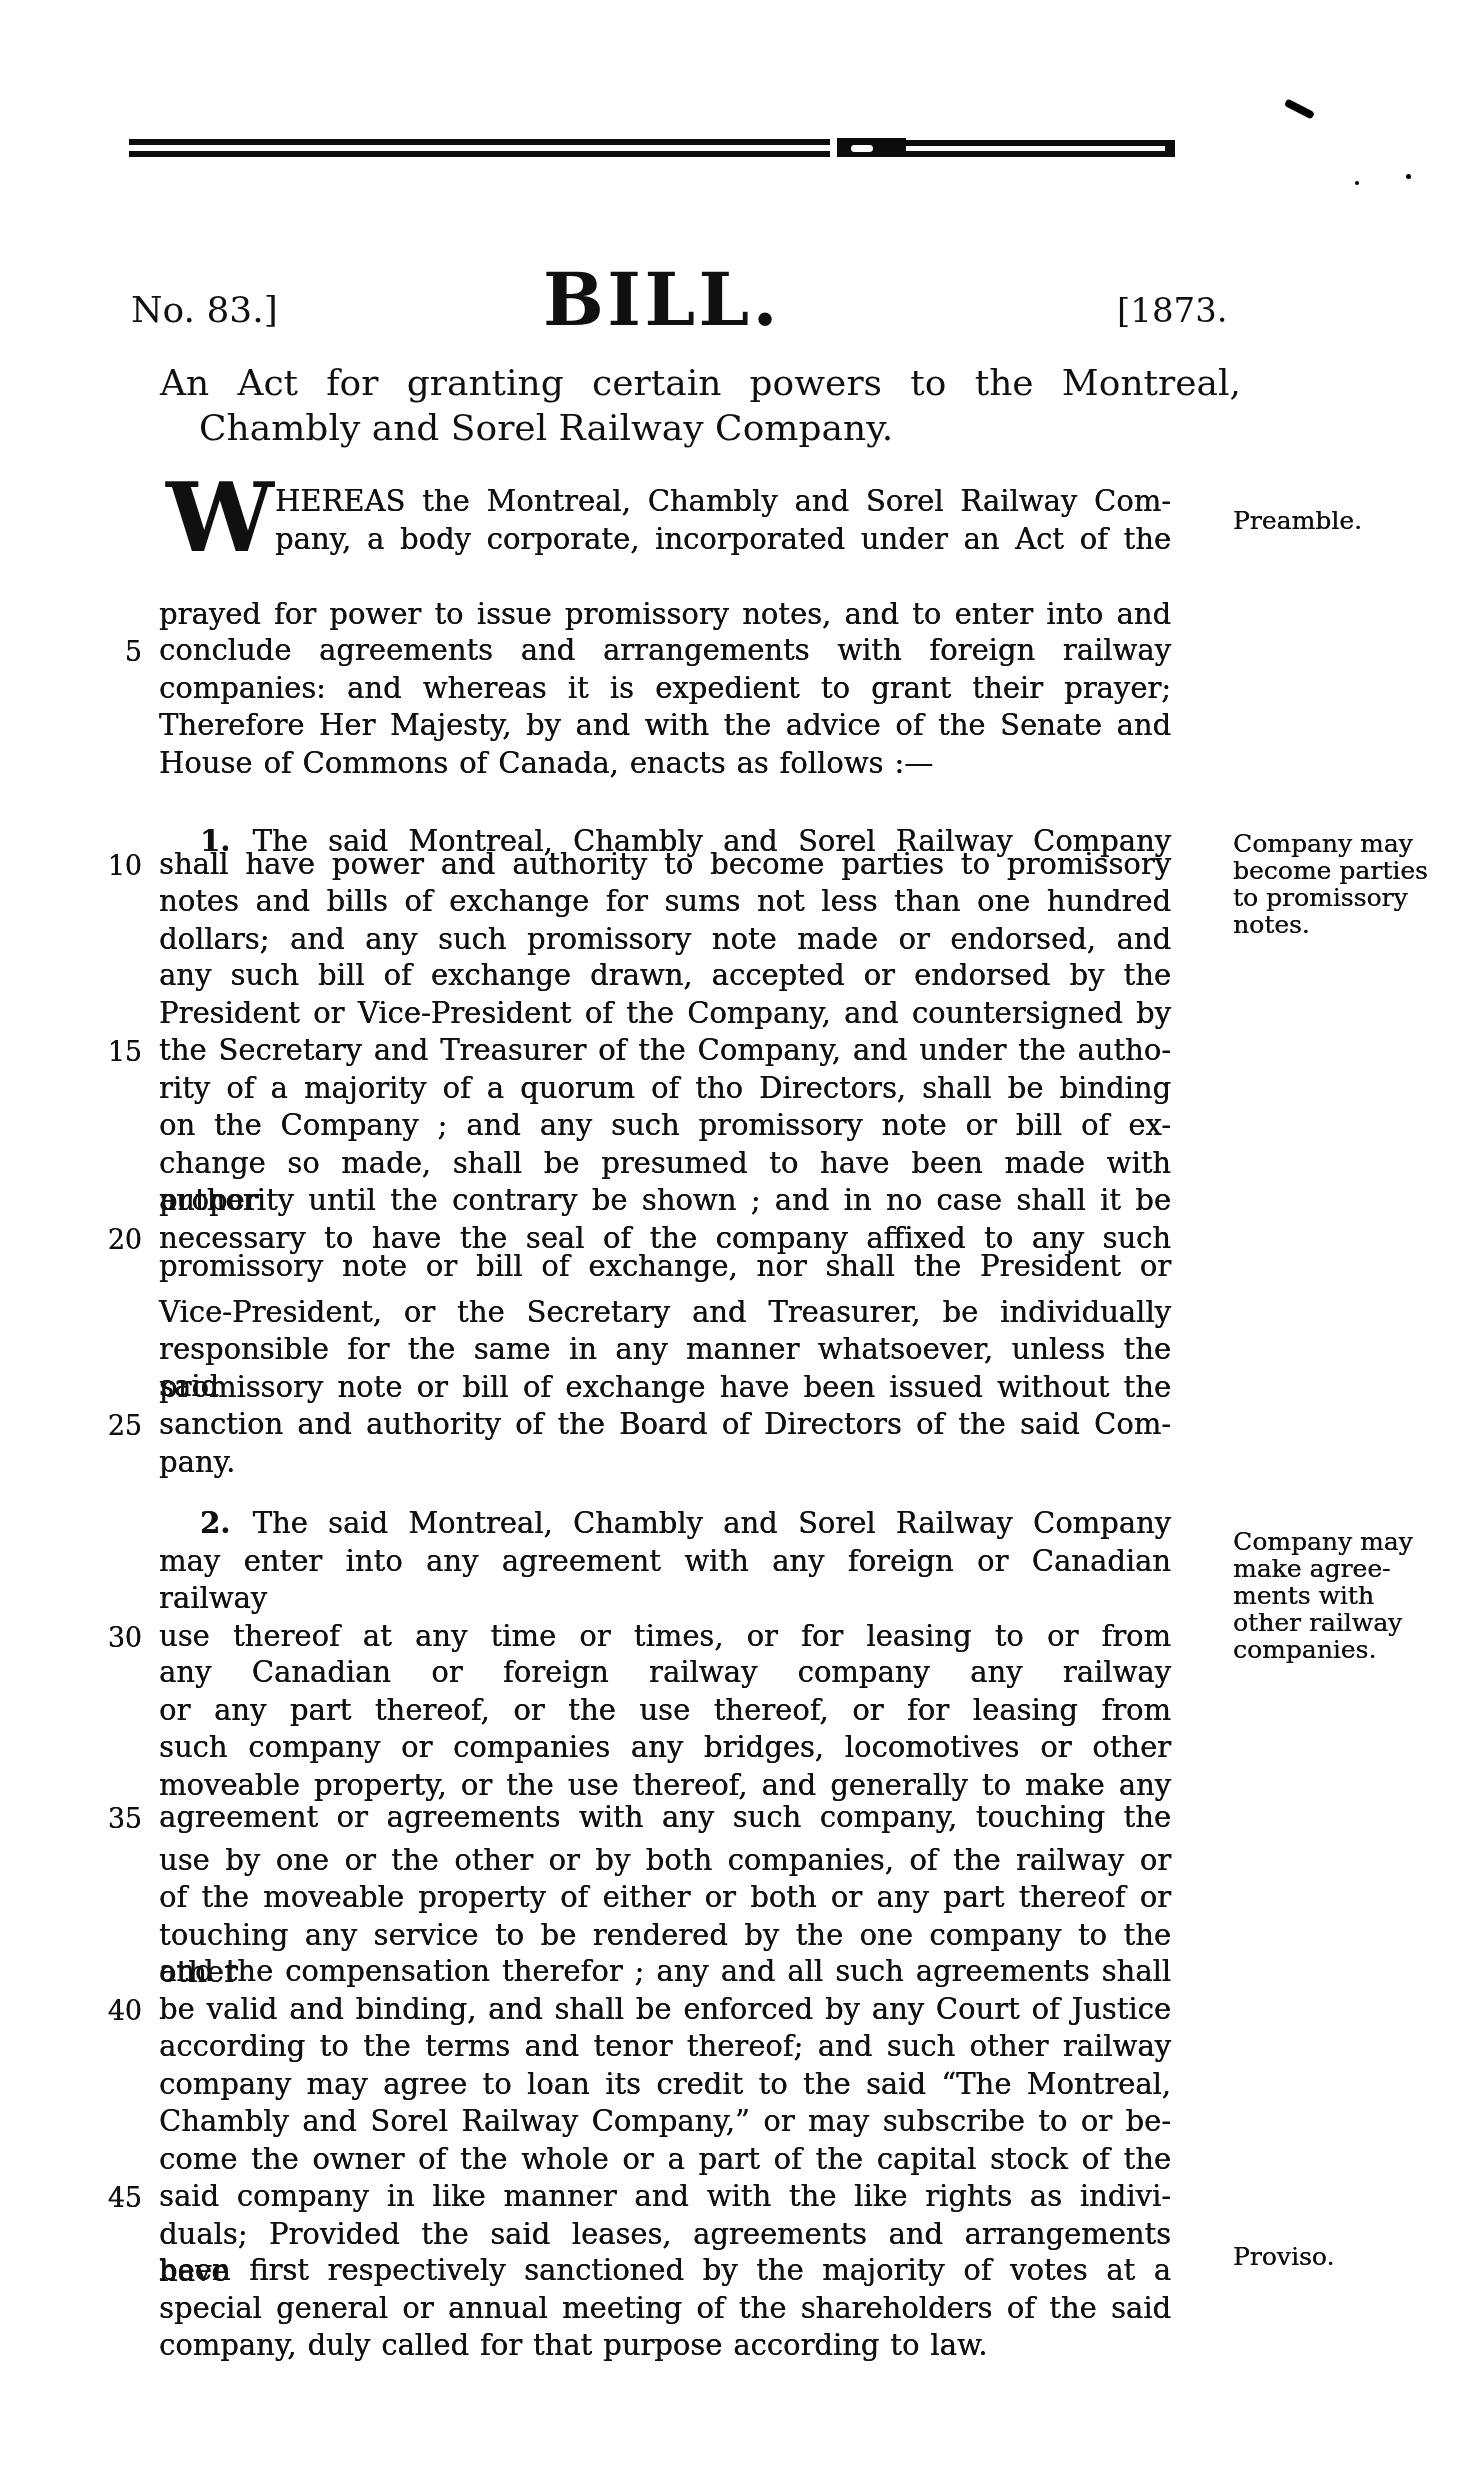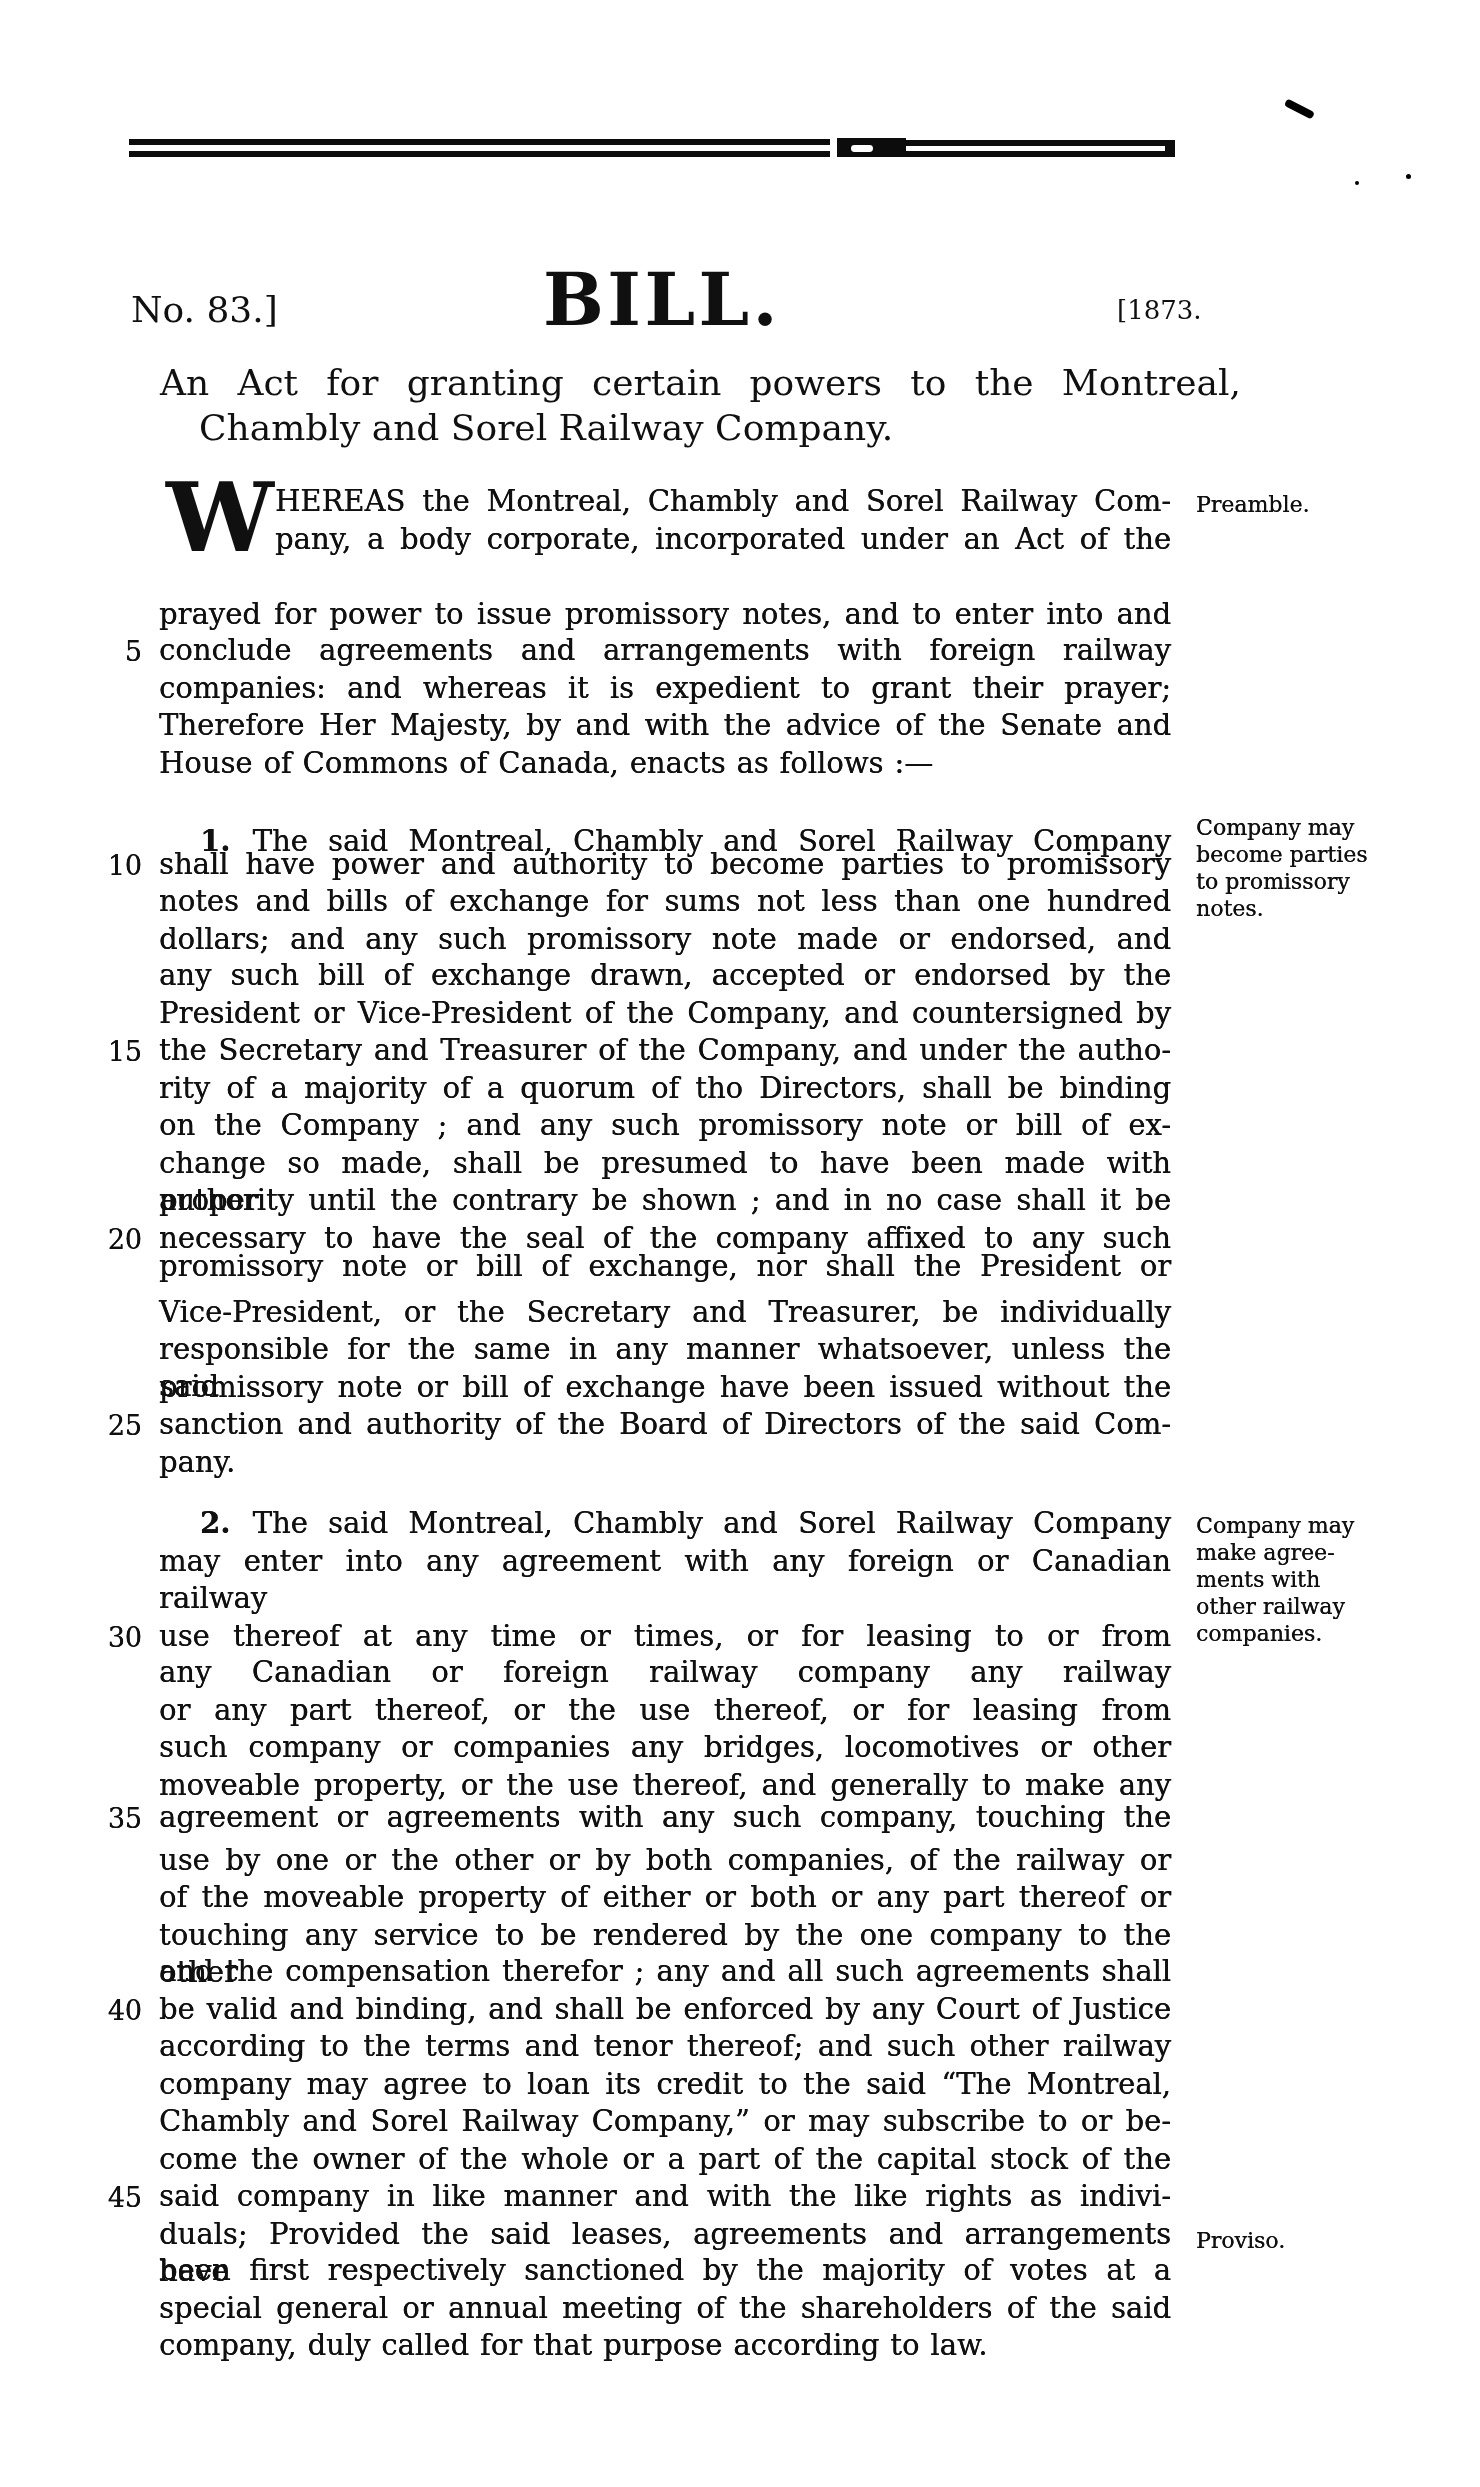--- a/index.html
+++ b/index.html
@@ -23,39 +23,39 @@
   .endcap{left:1036px;top:1.7px;width:9.5px;height:17px;}
   
   .stroke{position:absolute;left:1284px;top:105px;width:31px;height:7.7px;background:#000;border-radius:4.3px;transform:rotate(27deg);}
   .dotmark{position:absolute;background:#000;border-radius:50%;}
   .dm1{left:1355px;top:181px;width:4.3px;height:4.3px;}
   .dm2{left:1406px;top:174px;width:5.2px;height:5.2px;}
   
   .hdr-left{position:absolute;left:131px;top:290px;font-size:36px;line-height:40px;}
   .hdr-center{position:absolute;left:533px;top:261px;width:258px;text-align:center;
               font-size:72px;line-height:77px;font-weight:bold;letter-spacing:3.4px;}
-  .hdr-right{position:absolute;left:1117px;top:290px;font-size:26px;line-height:40px;}
+  .hdr-right{position:absolute;left:1117px;top:290px;font-size:34px;line-height:40px;}
   
   .title-1{position:absolute;left:160px;top:361px;width:1081px;font-size:36px;line-height:43px;
            text-align:justify;text-align-last:justify;}
   .title-2{position:absolute;left:199px;top:406px;font-size:36px;line-height:43px;}
   
   .sect{position:absolute;left:159px;width:1012px;}
   .bline{position:absolute;left:0;width:100%;height:38px;}
   .ltext{display:block;font-size:29px;line-height:37px;
          text-align:justify;text-align-last:justify;
          word-spacing:1.7px;text-shadow:0.3px 0 0 currentColor;}
   .ltext.nojust{text-align:left;text-align-last:left;}
   .lineno{position:absolute;left:-67px;top:0.9px;width:50px;text-align:right;
           font-size:27px;line-height:37px;text-shadow:0.3px 0 0 currentColor;}
   .secnum{font-weight:bold;margin-right:22.3px;}
   .dropcap{position:absolute;left:6.9px;top:-6.9px;font-size:96px;line-height:84px;font-weight:bold;}
   
-  .note{position:absolute;left:1196px;width:198px;font-size:22px;line-height:27px;
-        text-shadow:0.3px 0 0 currentColor;}
+  .note{position:absolute;left:1233px;width:198px;font-size:25px;line-height:27px;
+        text-shadow:0.3px 0 0 currentColor;margin-top:16px;}
   .note div{white-space:nowrap;}
 </style>
 </head>
 <body>
 
 <div class="page">
 
   <div class="stroke"></div>
   <div class="dotmark dm1"></div>
   <div class="dotmark dm2"></div>

